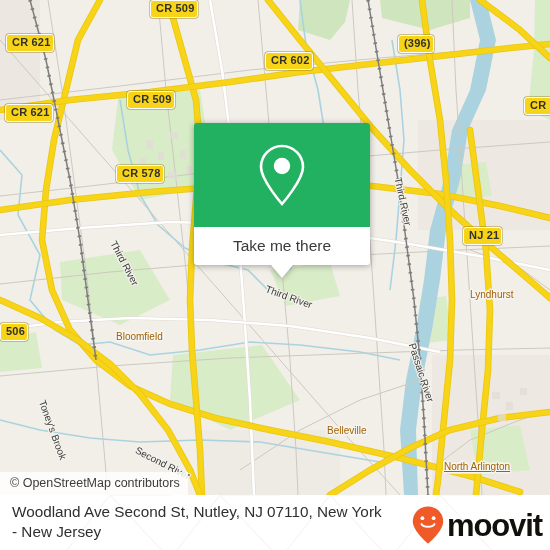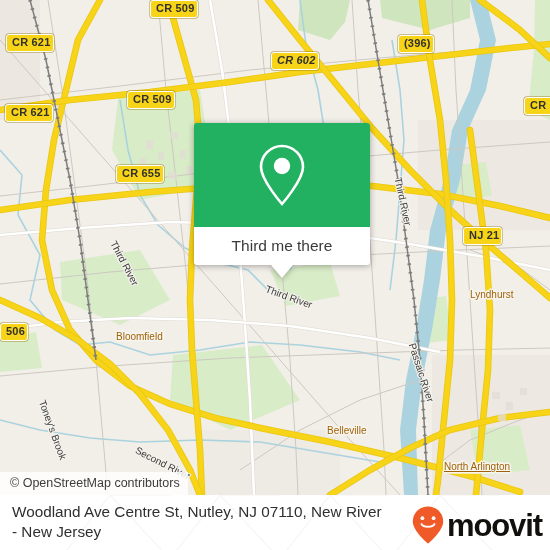--- a/index.html
+++ b/index.html
@@ -267,25 +267,25 @@
         <rect x="492" y="392" width="8" height="7"></rect>
           <rect x="506" y="402" width="7" height="8"></rect>
         <rect x="520" y="388" width="7" height="7"></rect>
           <rect x="498" y="414" width="8" height="7"></rect>
       </g>
     </svg>
 
     <div id="shields">
         <div class="shield" style="left: 6px; top: 34px;">CR 621</div>
         <div class="shield" style="left: 150px; top: 0px;">CR 509</div>
-        <div class="shield" style="left: 271px; top: 52px; font-style: italic;">CR 602</div>
+        <div class="shield" style="left: 265px; top: 52px;">CR 602</div>
         <div class="shield" style="left: 398px; top: 35px;">(396)</div>
         <div class="shield" style="left: 127px; top: 91px;">CR 509</div>
         <div class="shield" style="left: 5px; top: 104px;">CR 621</div>
-        <div class="shield" style="left: 116px; top: 165px;">CR 655</div>
+        <div class="shield" style="left: 116px; top: 165px;">CR 578</div>
         <div class="shield" style="left: 524px; top: 97px;">CR 5</div>
         <div class="shield" style="left: 463px; top: 227px;">NJ 21</div>
         <div class="shield" style="left: 0px; top: 323px;">506</div>
       </div>
 
     <div id="places">
         <div class="place" style="left: 116px; top: 331px;">Bloomfield</div>
         <div class="place" style="left: 327px; top: 425px;">Belleville</div>
         <div class="place" style="left: 470px; top: 289px;">Lyndhurst</div>
         <div class="place two-line" style="left: 437px; top: 458px; text-decoration: underline;">North Arlington</div>
@@ -301,21 +301,21 @@
       </div>
 
     <div id="popup">
       <div id="popup-head">
         <svg width="56" height="66" viewBox="0 0 56 66">
           <path d="M28 4 C16.4 4 7 13.4 7 25 C7 38 28 62 28 62 C28 62 49 38 49 25 C49 13.4 39.6 4 28 4 Z" fill="none" stroke="#ffffff" stroke-width="2.6"></path>
           <circle cx="28" cy="24" r="8.2" fill="#ffffff"></circle>
         </svg>
       </div>
       <div id="popup-action">
-        <span>Third me there</span>
+        <span>Take me there</span>
       </div>
       <div id="popup-tail"></div>
     </div>
 
     <div id="attribution">
       <span>© OpenStreetMap contributors</span>
     </div>
   </div>
 
   <div id="footer">
@@ -326,21 +326,21 @@
         <path d="M280 70 L330 6 L390 70"></path>
         <path d="M390 70 L440 6 L500 70"></path>
         <path d="M110 6 L170 6"></path>
           <path d="M220 6 L280 6"></path>
         <path d="M330 6 L390 6"></path>
           <path d="M440 6 L500 6"></path>
       </g>
     </svg>
 
     <div id="footer-text">
-      <span>Woodland Ave Centre St, Nutley, NJ 07110, New River</span><br>
+      <span>Woodland Ave Second St, Nutley, NJ 07110, New York</span><br>
       <span>- New Jersey</span>
     </div>
 
     <div id="moovit-logo">
       <svg width="34" height="40" viewBox="0 0 34 40">
         <path d="M17 1.5 C8.4 1.5 1.8 8.1 1.8 16.4 C1.8 26 17 38.5 17 38.5 C17 38.5 32.2 26 32.2 16.4 C32.2 8.1 25.6 1.5 17 1.5 Z" fill="#ef5a28"></path>
         <circle cx="11.4" cy="13.2" r="1.9" fill="#ffffff"></circle>
         <circle cx="22.6" cy="13.2" r="1.9" fill="#ffffff"></circle>
         <path d="M10.6 19.2 C12.6 22.6 21.4 22.6 23.4 19.2" fill="none" stroke="#ffffff" stroke-width="2.1" stroke-linecap="round"></path>
       </svg>

